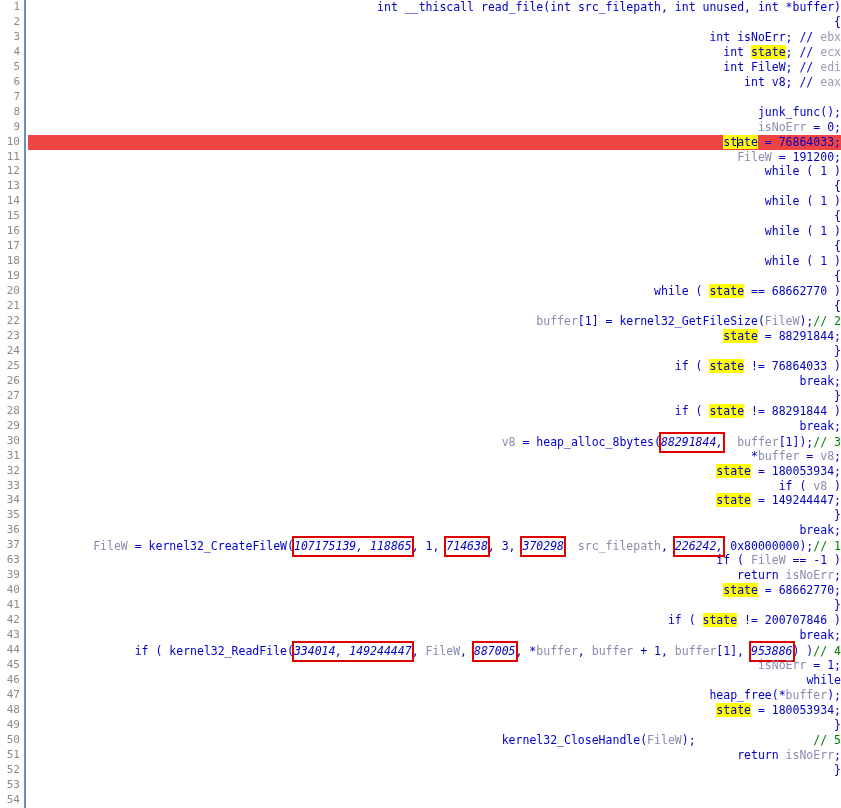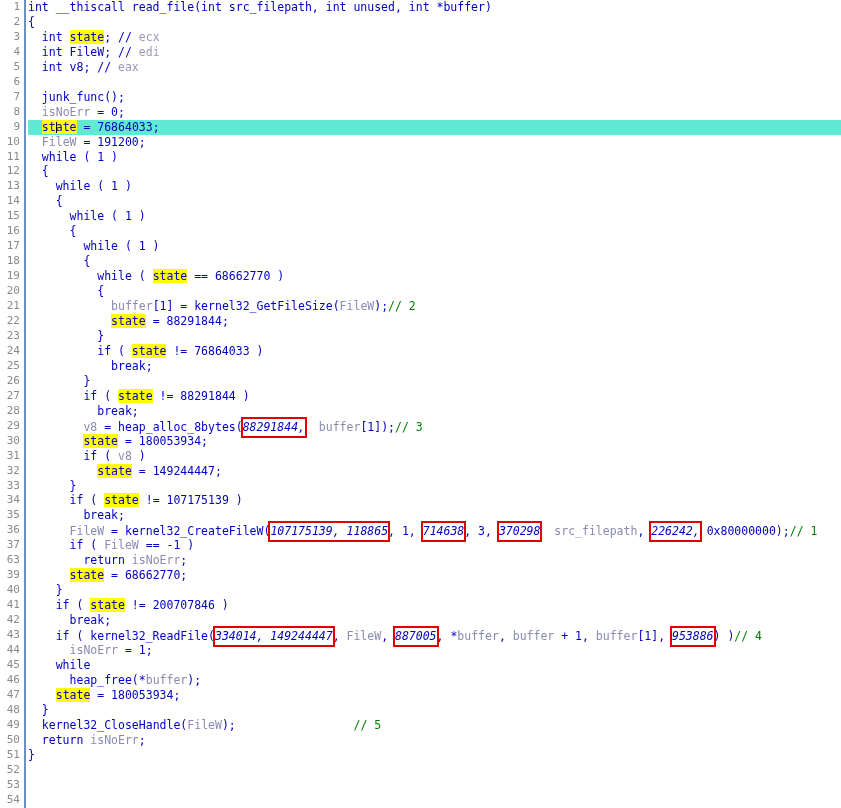--- a/index.html
+++ b/index.html
@@ -51,22 +51,23 @@
     height: 808px;
   }
   .line {
     position: relative;
     height: 14.96px;
     line-height: 14.96px;
     font-size: 11.5px;
     white-space: pre;
     color: #000080;
     font-family: "DejaVu Sans Mono", "Liberation Mono", monospace;
-  }
-  .line.current { background: #5eead4; }
+    text-align: right;
+  }
+  .line.current { background: #ef4444; }
 
   
   .kw   { color: #0000c0; }
   .fn   { color: #0000cc; font-weight: normal; }
   .var  { color: #8a8ab0; }         
   .cmt  { color: #008000; }         
   .reg  { color: #9a9ab8; }         
   .hl   { background: #ffff00; }    
 
   
@@ -156,20 +157,21 @@
         <div class="lnum">54</div>
       </div>
   </div>
 
   <div class="code">
 
     <div class="line"><span class="kw">int __thiscall read_file(int src_filepath, int unused, int *buffer)</span></div>
 
     <div class="line"><span class="kw">{</span></div>
 
+    <div class="line"><span class="kw">  int isNoErr; // </span><span class="reg">ebx</span></div>
 
     <div class="line"><span class="kw">  int </span><span class="kw hl">state</span><span class="kw">; // </span><span class="reg">ecx</span></div>
 
     <div class="line"><span class="kw">  int FileW; // </span><span class="reg">edi</span></div>
 
     <div class="line"><span class="kw">  int v8; // </span><span class="reg">eax</span></div>
 
     <div class="line"><span></span></div>
 
     <div class="line"><span class="kw">  </span><span class="fn">junk_func</span><span class="kw">();</span></div>
@@ -205,30 +207,30 @@
 
 
     <div class="line"><span class="kw">        }</span></div>
 
     <div class="line"><span class="kw">        if ( </span><span class="kw hl">state</span><span class="kw"> != 88291844 )</span></div>
 
     <div class="line"><span class="kw">          break;</span></div>
 
     <div class="line"><span class="kw">        </span><span class="var">v8</span><span class="kw"> = </span><span class="fn">heap_alloc_8bytes</span><span class="kw">(</span><span class="kw box">88291844,</span><span class="kw">  </span><span class="var">buffer</span><span class="kw">[1]);</span><span class="cmt">// 3</span></div>
 
+    <div class="line"><span class="kw">        </span><span class="kw">*</span><span class="var">buffer</span><span class="kw"> = </span><span class="var">v8</span><span class="kw">;</span></div>
 
     <div class="line"><span class="kw">        </span><span class="kw hl">state</span><span class="kw"> = 180053934;</span></div>
 
     <div class="line"><span class="kw">        if ( </span><span class="var">v8</span><span class="kw"> )</span></div>
 
     <div class="line"><span class="kw">          </span><span class="kw hl">state</span><span class="kw"> = 149244447;</span></div>
 
     <div class="line"><span class="kw">      }</span></div>
 
-    <div class="line"><span class="kw">      if ( </span><span class="kw hl">state</span><span class="kw"> != 107175139 )</span></div>
 
     <div class="line"><span class="kw">        break;</span></div>
 
     <div class="line"><span class="kw">      </span><span class="var">FileW</span><span class="kw"> = </span><span class="fn">kernel32_CreateFileW</span><span class="kw">(</span><span class="kw box">107175139, 118865</span><span class="kw">, 1, </span><span class="kw box">714638</span><span class="kw">, 3, </span><span class="kw box">370298</span><span class="kw">  </span><span class="var">src_filepath</span><span class="kw">, </span><span class="kw box">226242,</span><span class="kw"> 0x80000000);</span><span class="cmt">// 1</span></div>
 
     <div class="line"><span class="kw">      if ( </span><span class="var">FileW</span><span class="kw"> == -1 )</span></div>
 
     <div class="line"><span class="kw">        return </span><span class="var">isNoErr</span><span class="kw">;</span></div>
 
     <div class="line"><span class="kw">      </span><span class="kw hl">state</span><span class="kw"> = 68662770;</span></div>

